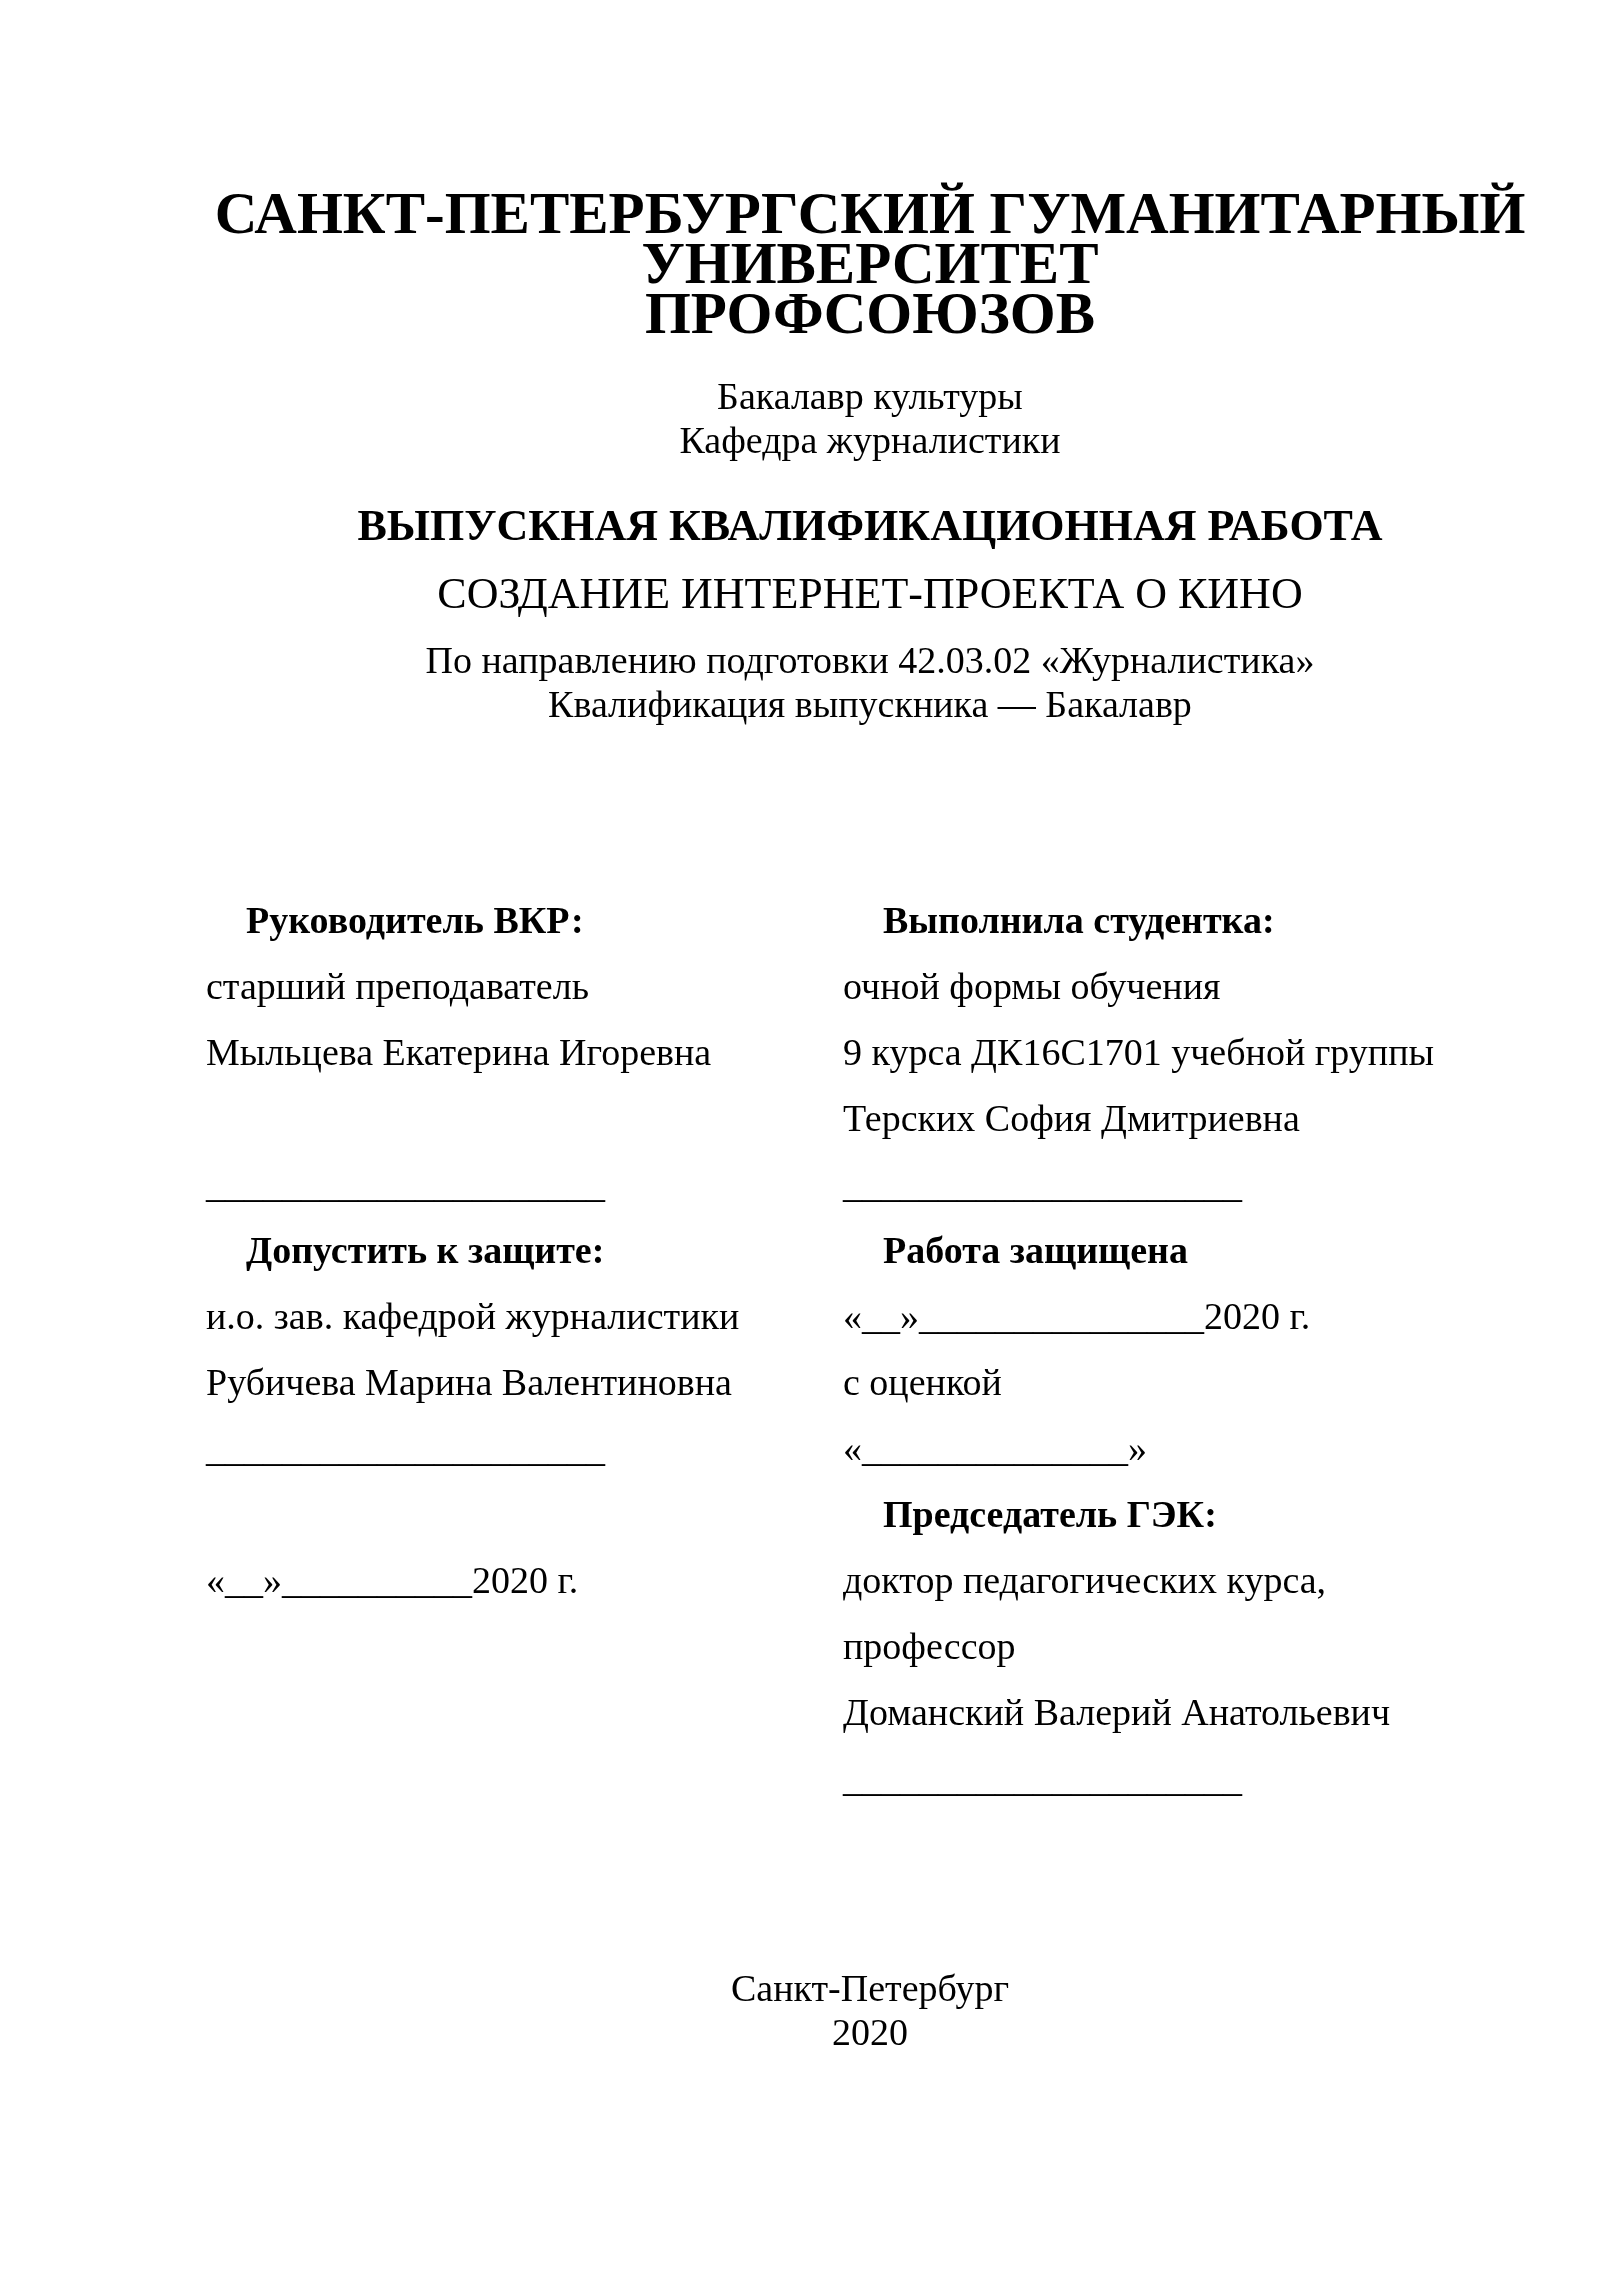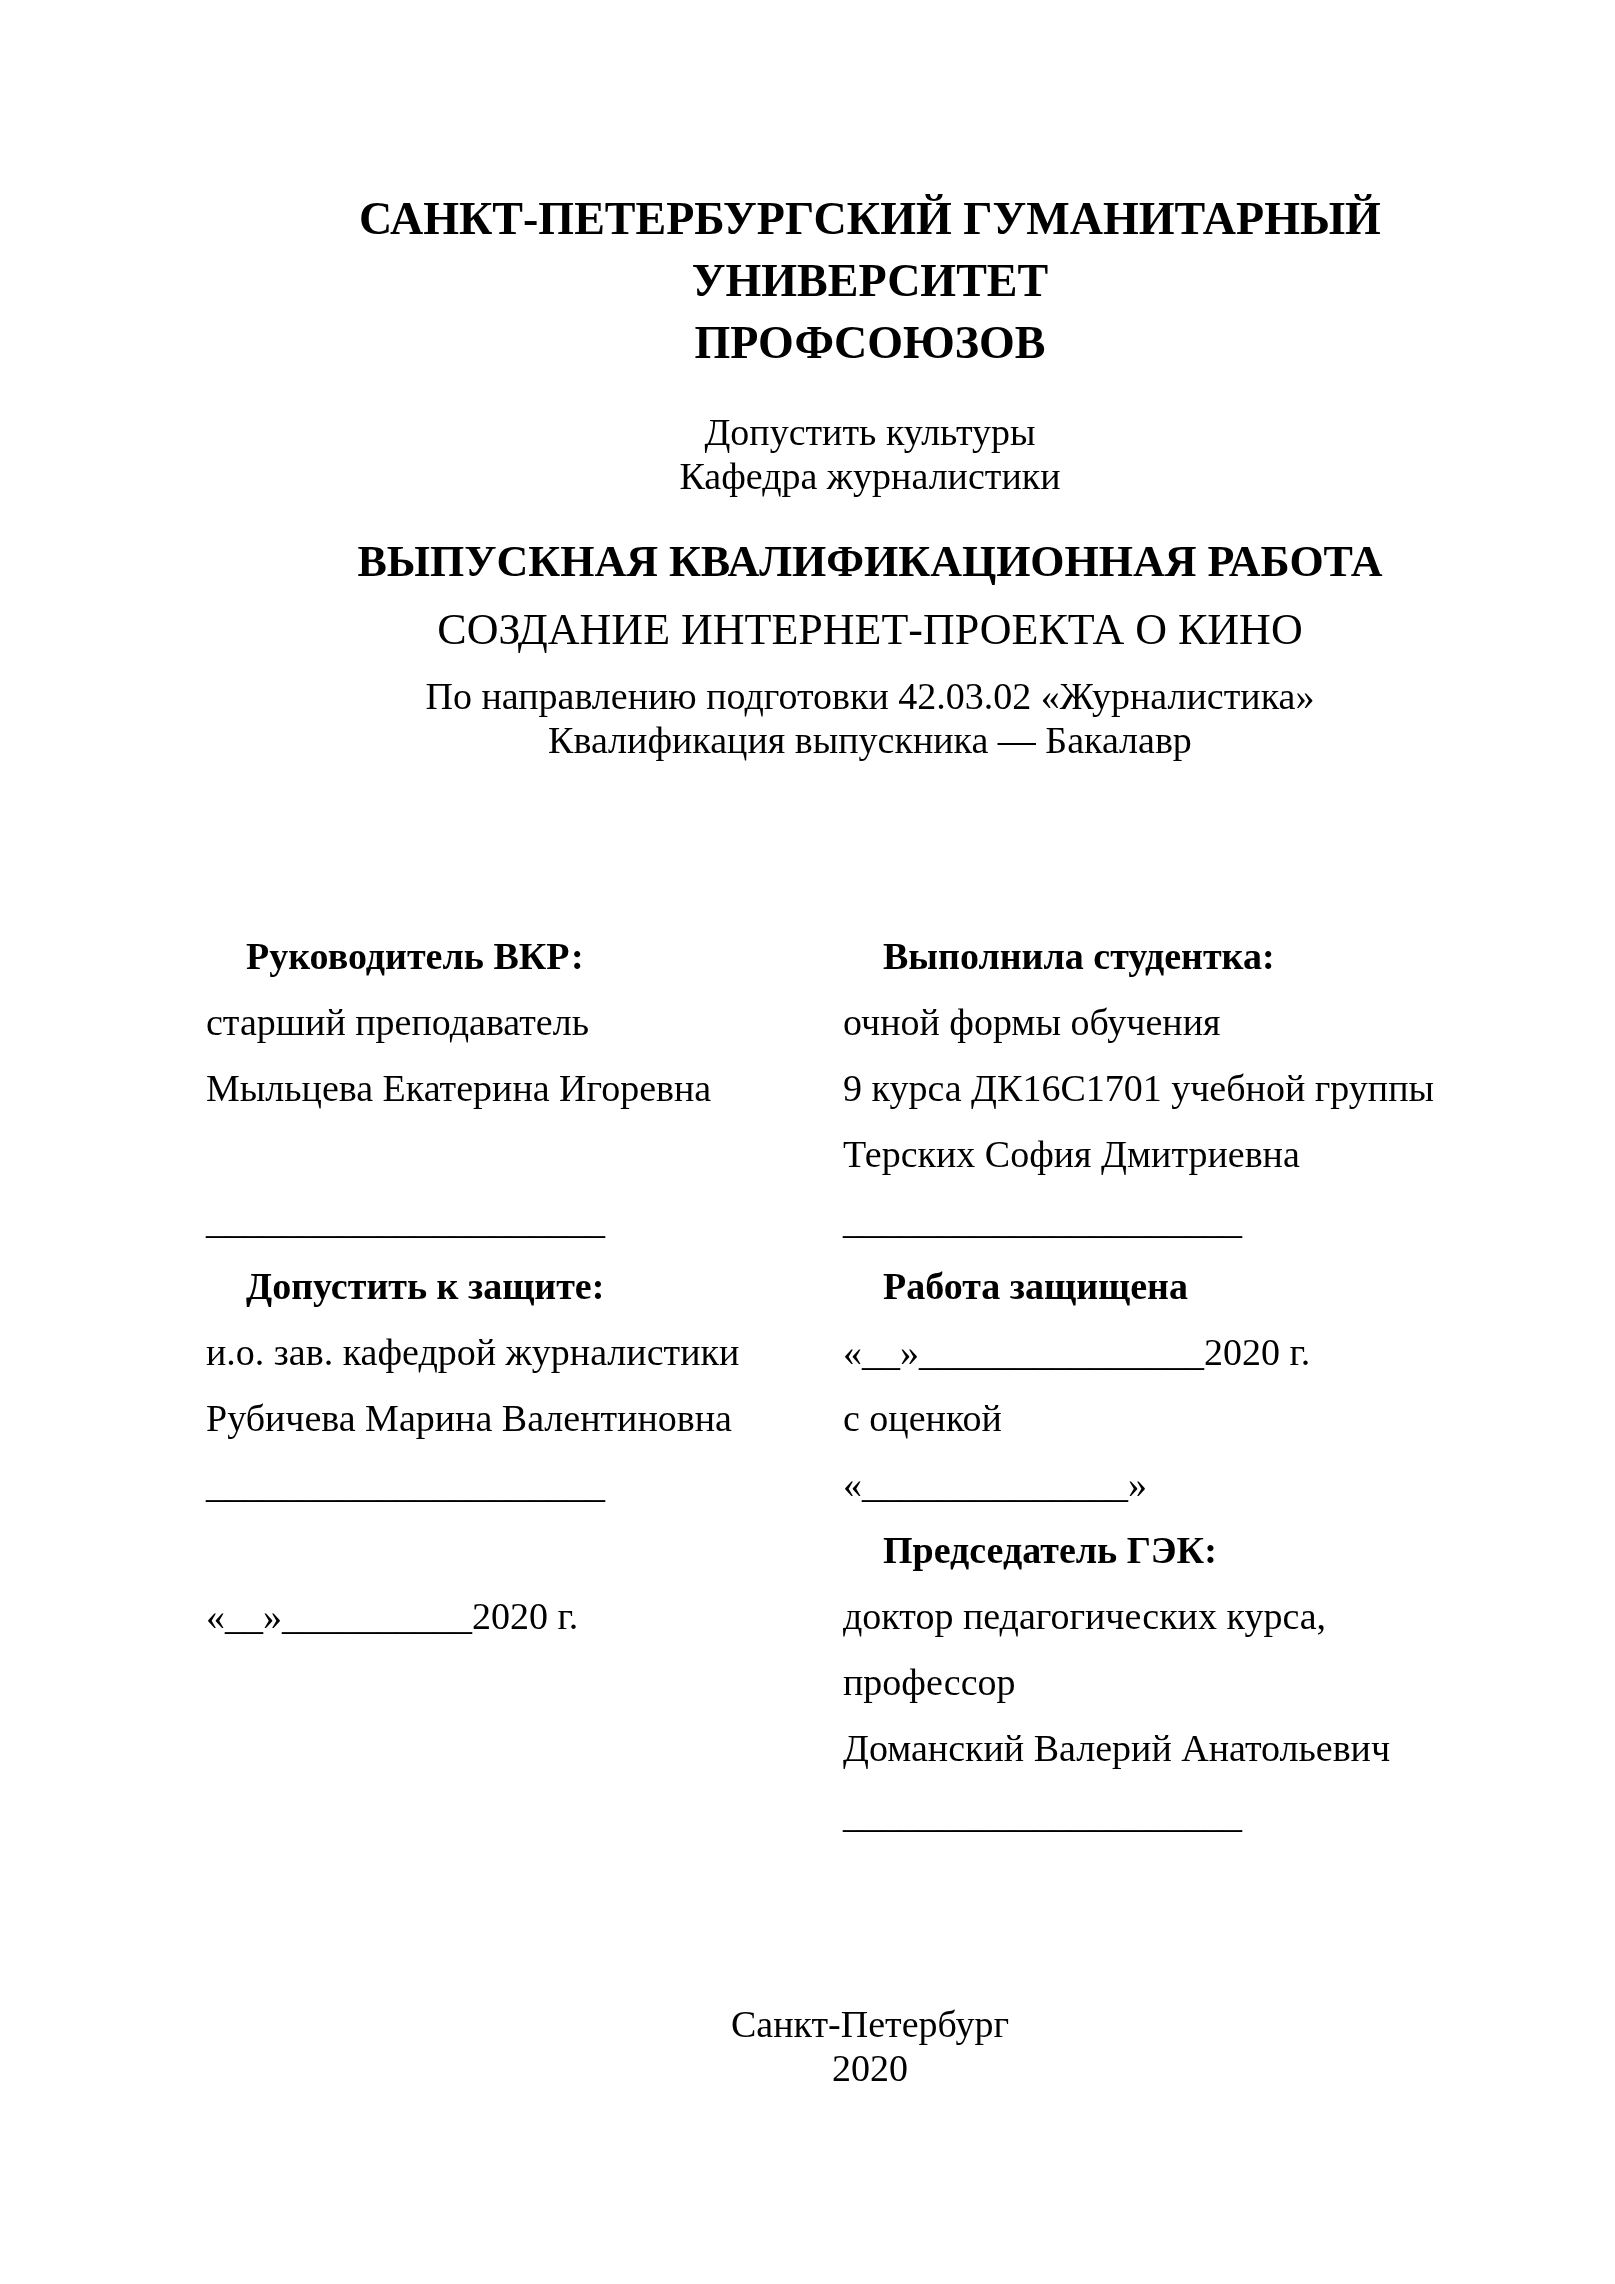--- a/index.html
+++ b/index.html
@@ -18,22 +18,22 @@
     box-sizing: border-box;
     width: 1616px;
     height: 2284px;
     padding: 0 82px 0 206px;
   }
   .center { text-align: center; }
   .bold { font-weight: bold; margin-left: 40px; }
 
   .title-block {
     margin-top: 188px;
-    font-size: 46px;
-    line-height: 62px;
+    font-size: 59px;
+    line-height: 50px;
     font-weight: bold;
   }
   .dept-block {
     margin-top: 36px;
     font-size: 38px;
     line-height: 44px;
   }
   .work-type {
     margin-top: 38px;
     font-size: 44px;
@@ -72,21 +72,21 @@
 <body>
 
 <div class="doc">
 
   <div class="title-block center">
     <div>САНКТ-ПЕТЕРБУРГСКИЙ ГУМАНИТАРНЫЙ УНИВЕРСИТЕТ</div>
     <div>ПРОФСОЮЗОВ</div>
   </div>
 
   <div class="dept-block center">
-    <div>Допустить культуры</div>
+    <div>Бакалавр культуры</div>
     <div>Кафедра журналистики</div>
   </div>
 
   <div class="work-type center">ВЫПУСКНАЯ КВАЛИФИКАЦИОННАЯ РАБОТА</div>
 
   <div class="work-title center">СОЗДАНИЕ ИНТЕРНЕТ-ПРОЕКТА О КИНО</div>
 
   <div class="direction-block center">
     <div>По направлению подготовки 42.03.02 «Журналистика»</div>
     <div>Квалификация выпускника — Бакалавр</div>

